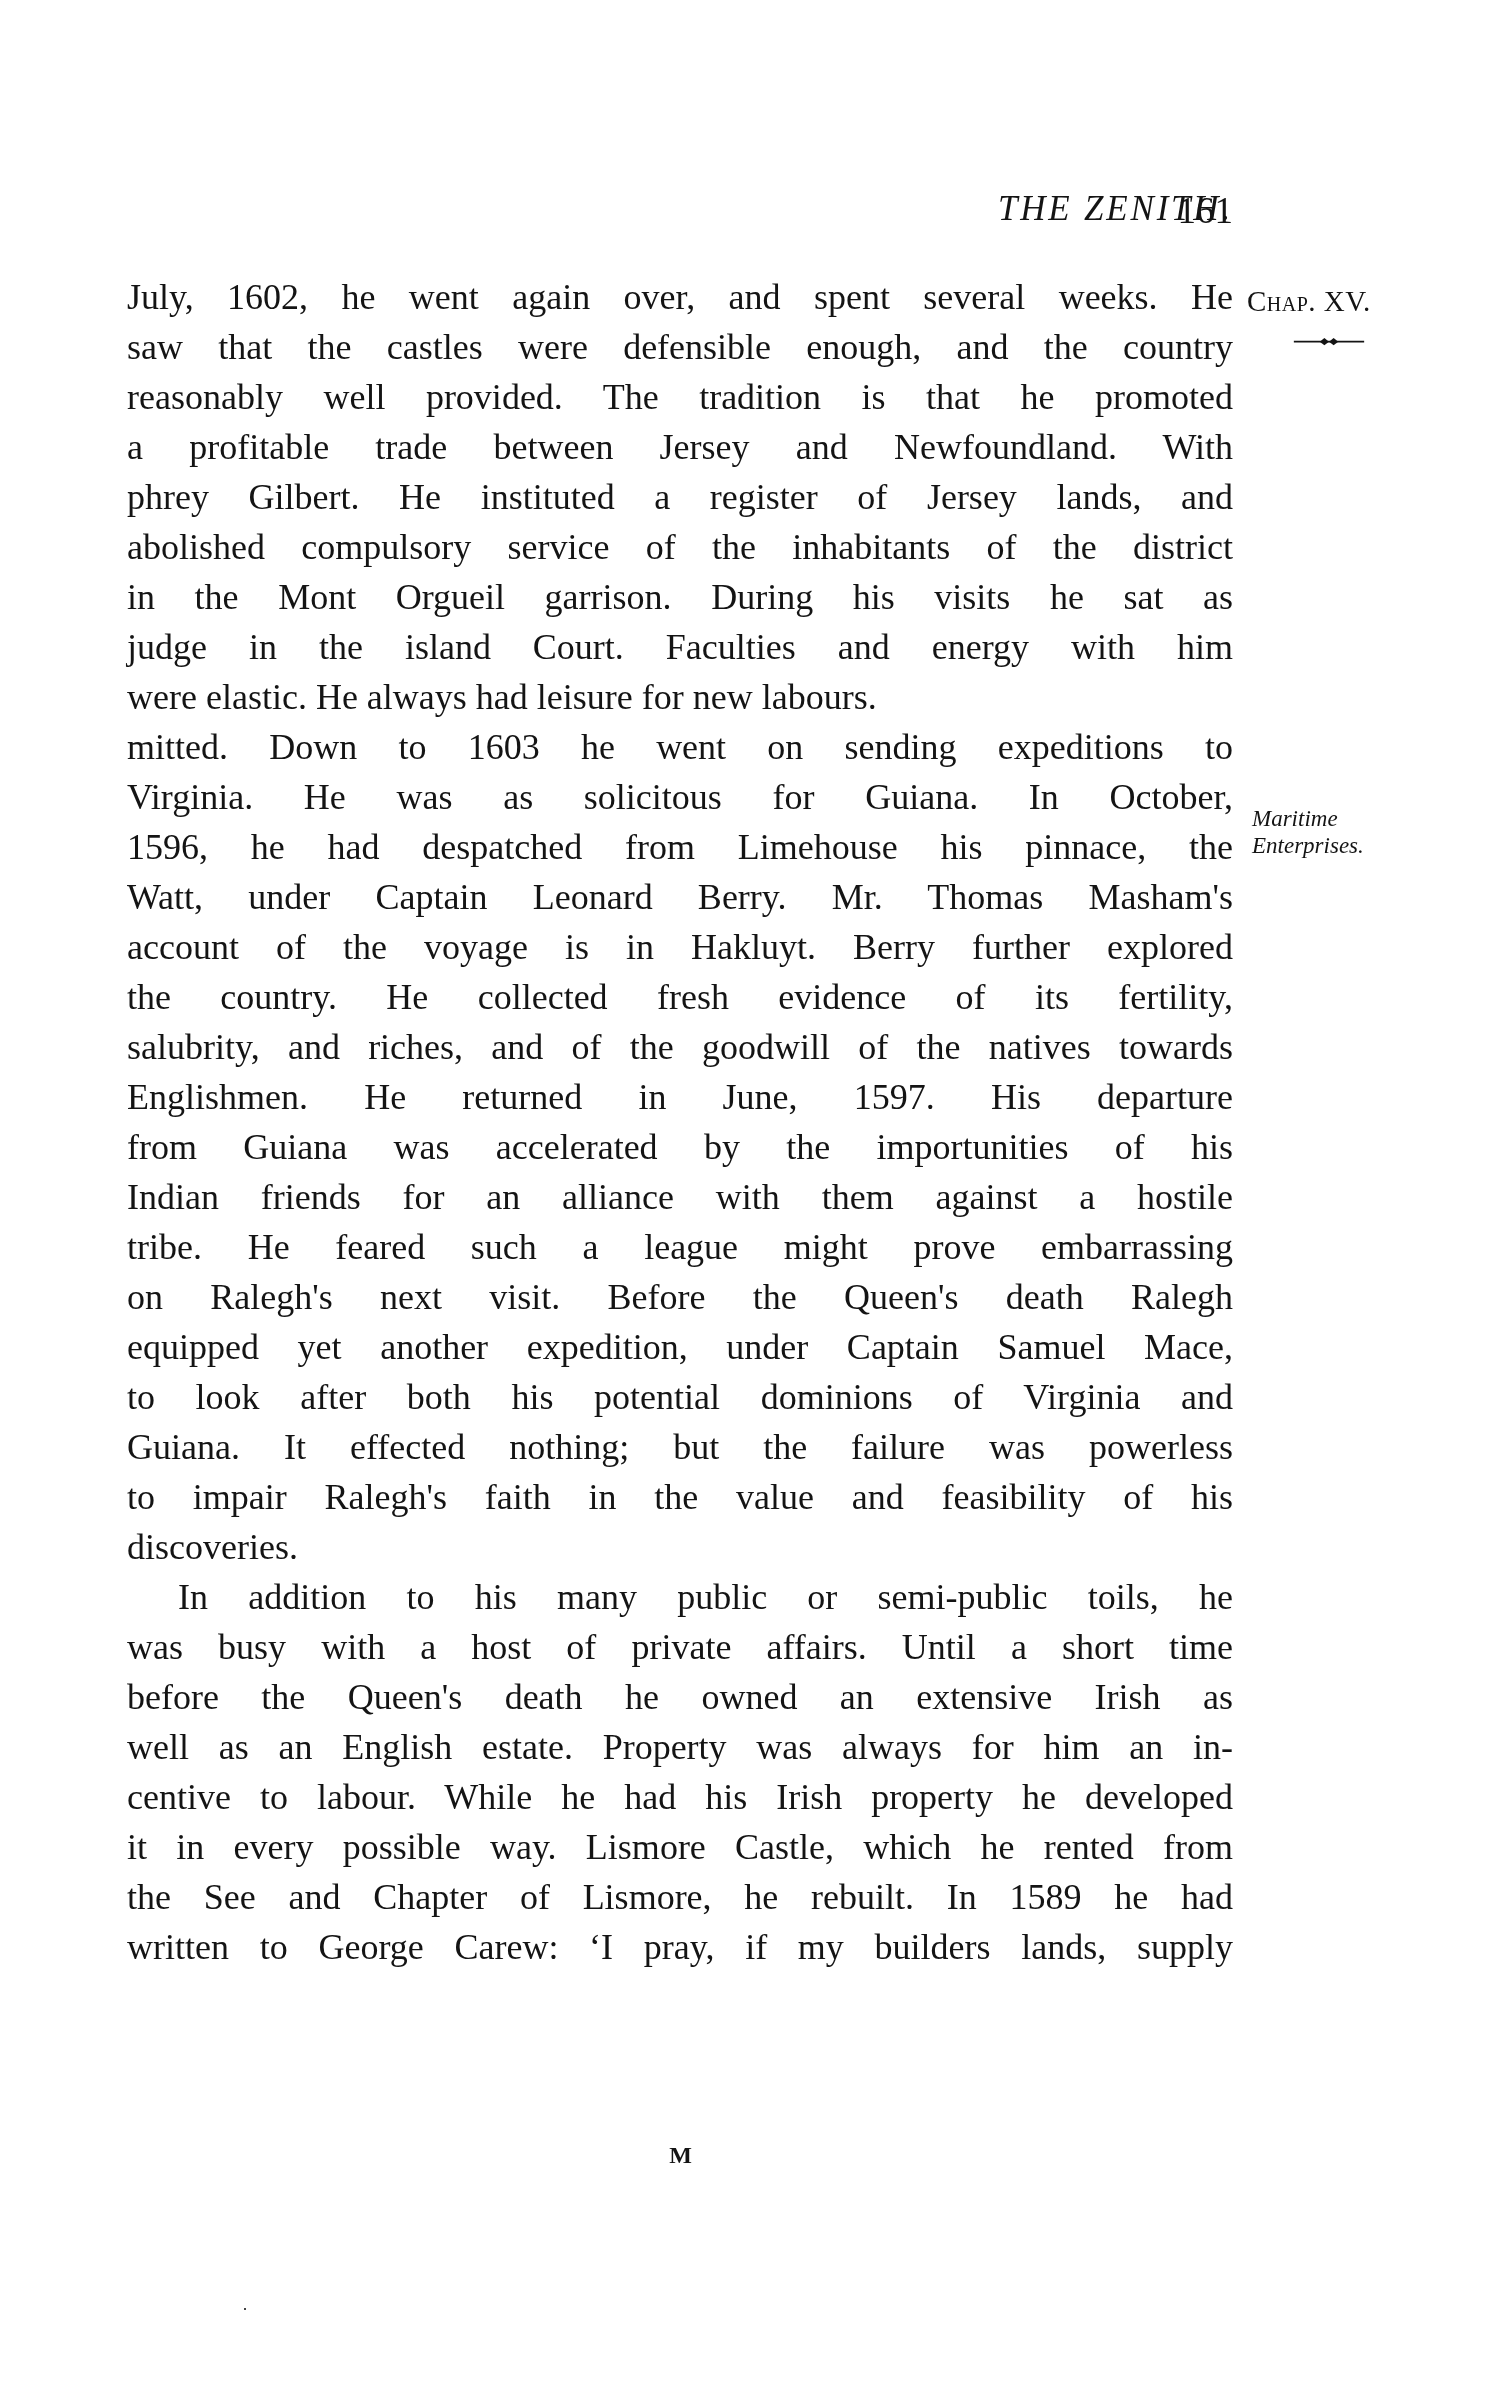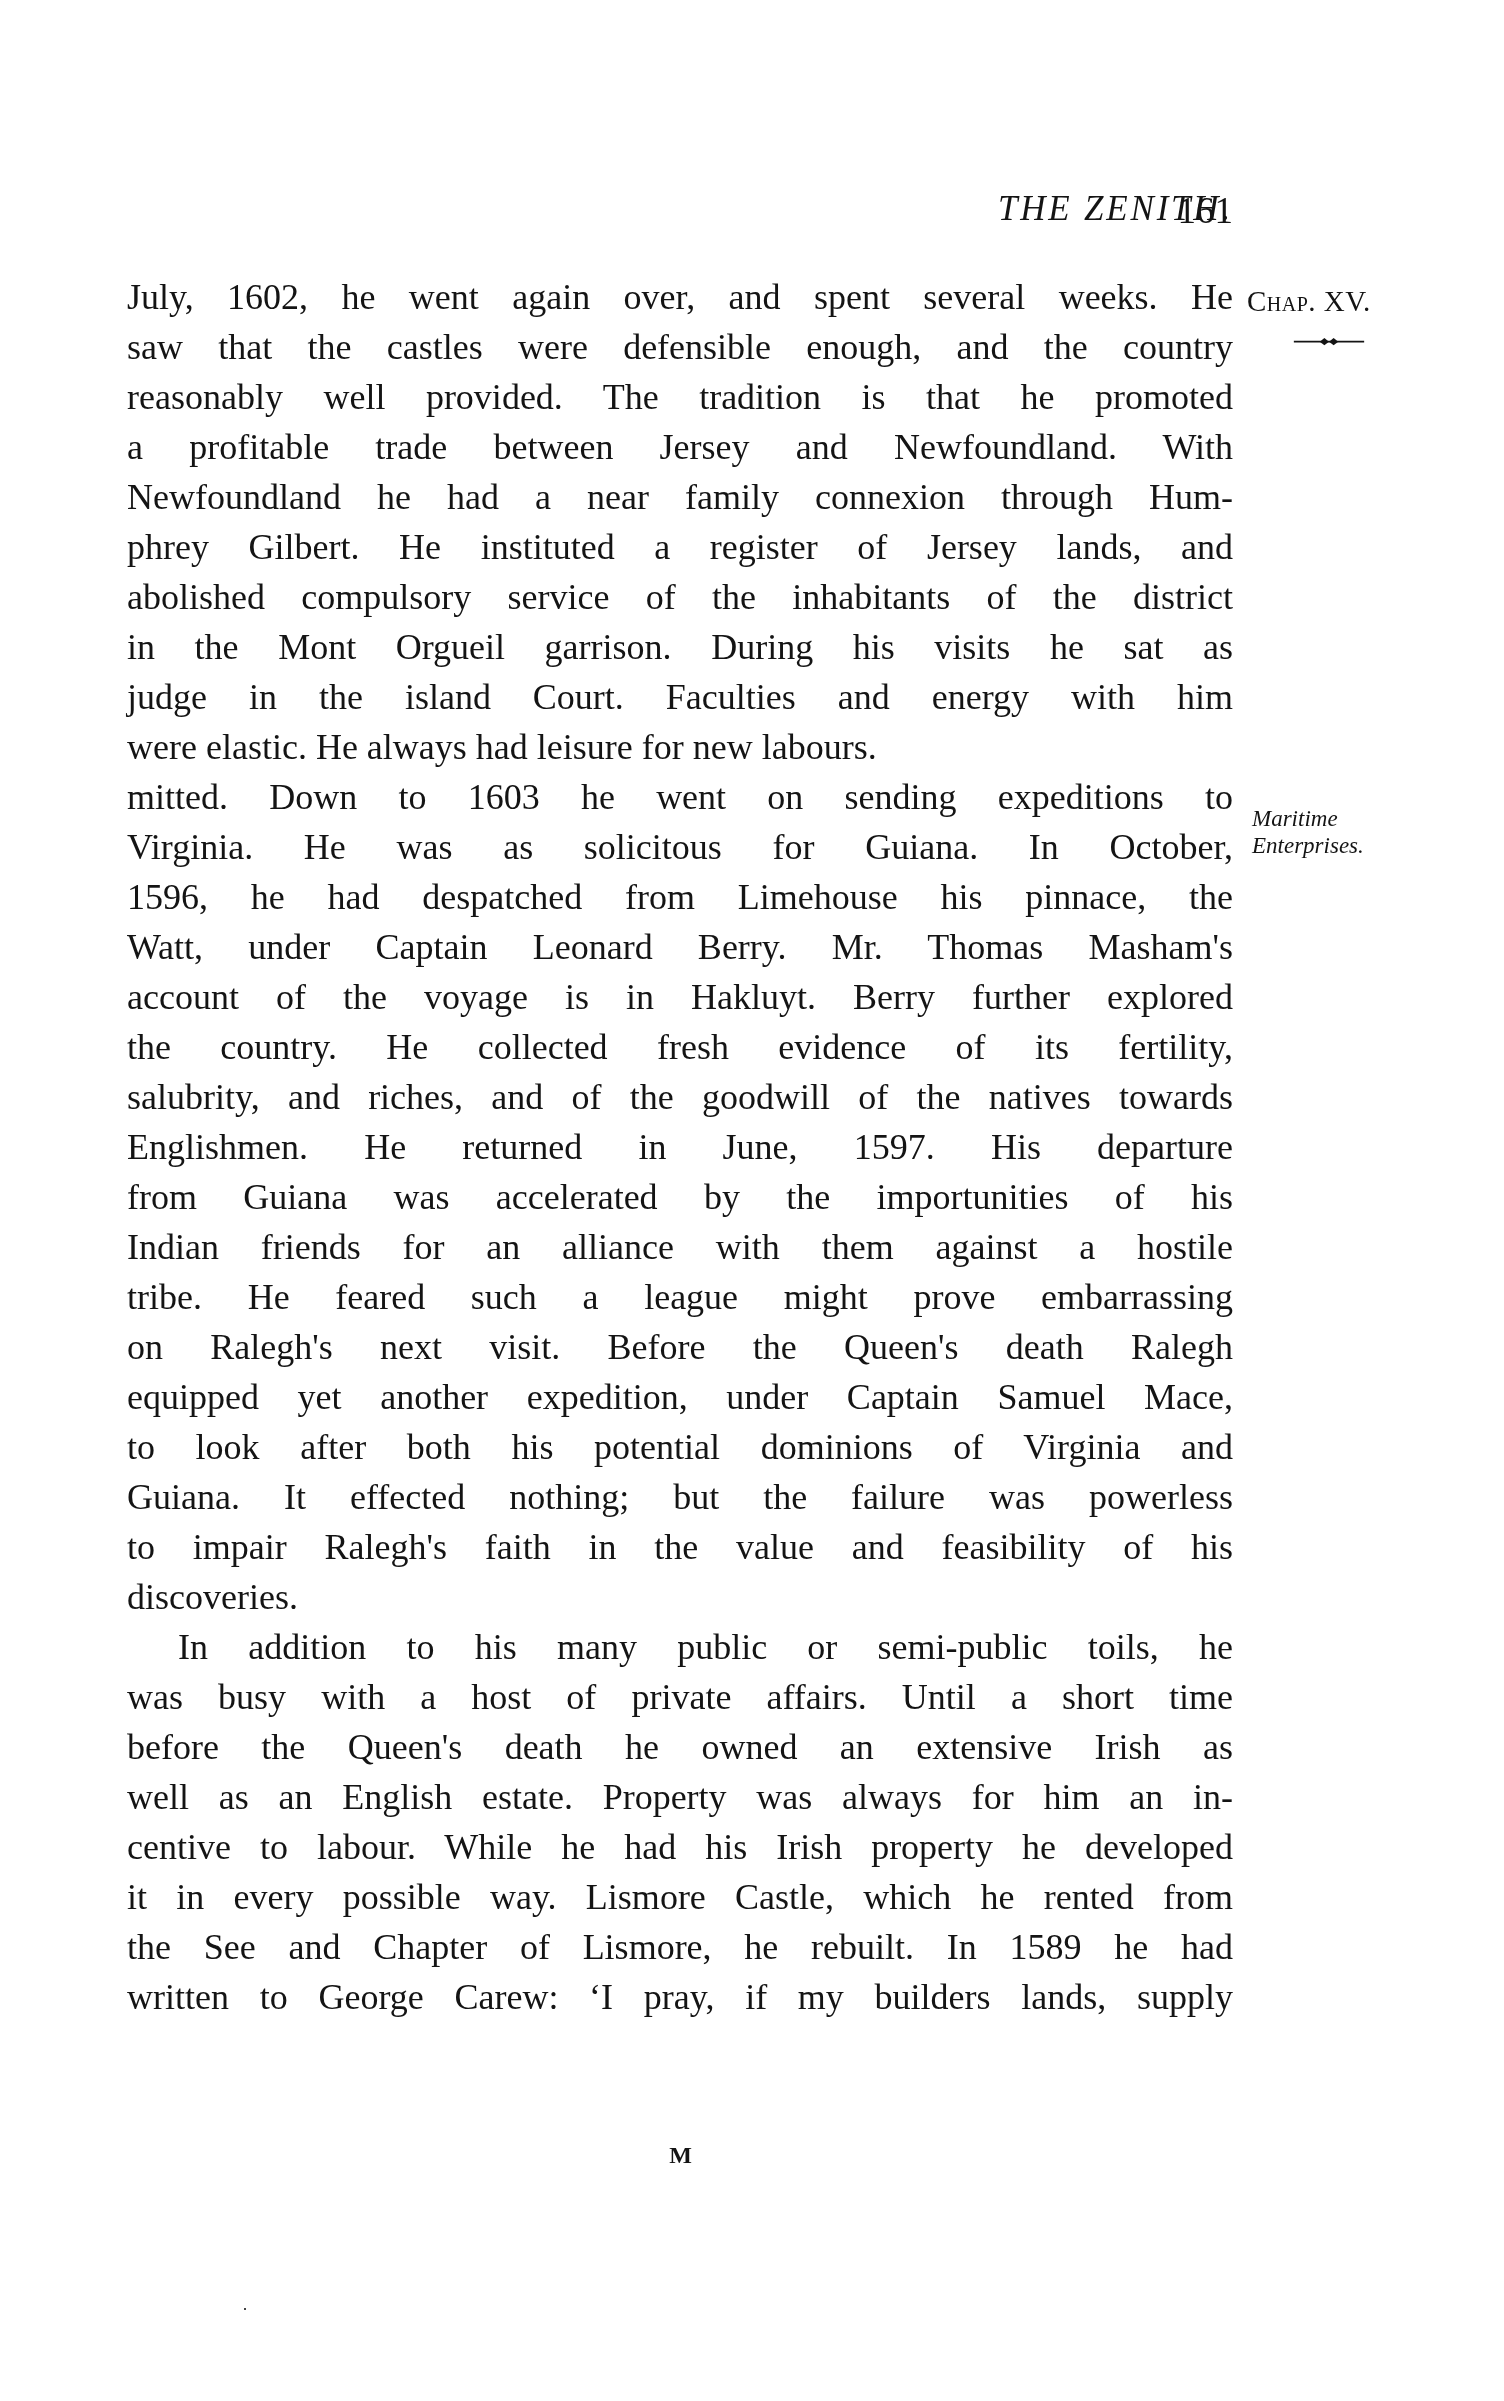--- a/index.html
+++ b/index.html
@@ -121,21 +121,20 @@
 <div class="side-note">
   <span class="l1">Maritime</span>
   <span class="l2">Enterprises.</span>
 </div>
 
 <div class="body-text" id="body-text">
     <span class="line">July, 1602, he went again over, and spent several weeks.  He</span>
     <span class="line">saw that the castles were defensible enough, and the country</span>
     <span class="line">reasonably well provided.  The tradition is that he promoted</span>
     <span class="line">a profitable trade between Jersey and Newfoundland.  With</span>
-    <span class="line">Newfoundland he had a near family connexion through Hum-</span>
     <span class="line">phrey Gilbert.  He instituted a register of Jersey lands, and</span>
     <span class="line">abolished compulsory service of the inhabitants of the district</span>
     <span class="line">in the Mont Orgueil garrison.  During his visits he sat as</span>
     <span class="line">judge in the island Court.  Faculties and energy with him</span>
     <span class="line last">were elastic.  He always had leisure for new labours.</span>
     <span class="line">mitted.  Down to 1603 he went on sending expeditions to</span>
     <span class="line">Virginia.  He was as solicitous for Guiana.  In October,</span>
     <span class="line">1596, he had despatched from Limehouse his pinnace, the</span>
     <span class="line">Watt, under Captain Leonard Berry.  Mr. Thomas Masham's</span>
     <span class="line">account of the voyage is in Hakluyt.  Berry further explored</span>

